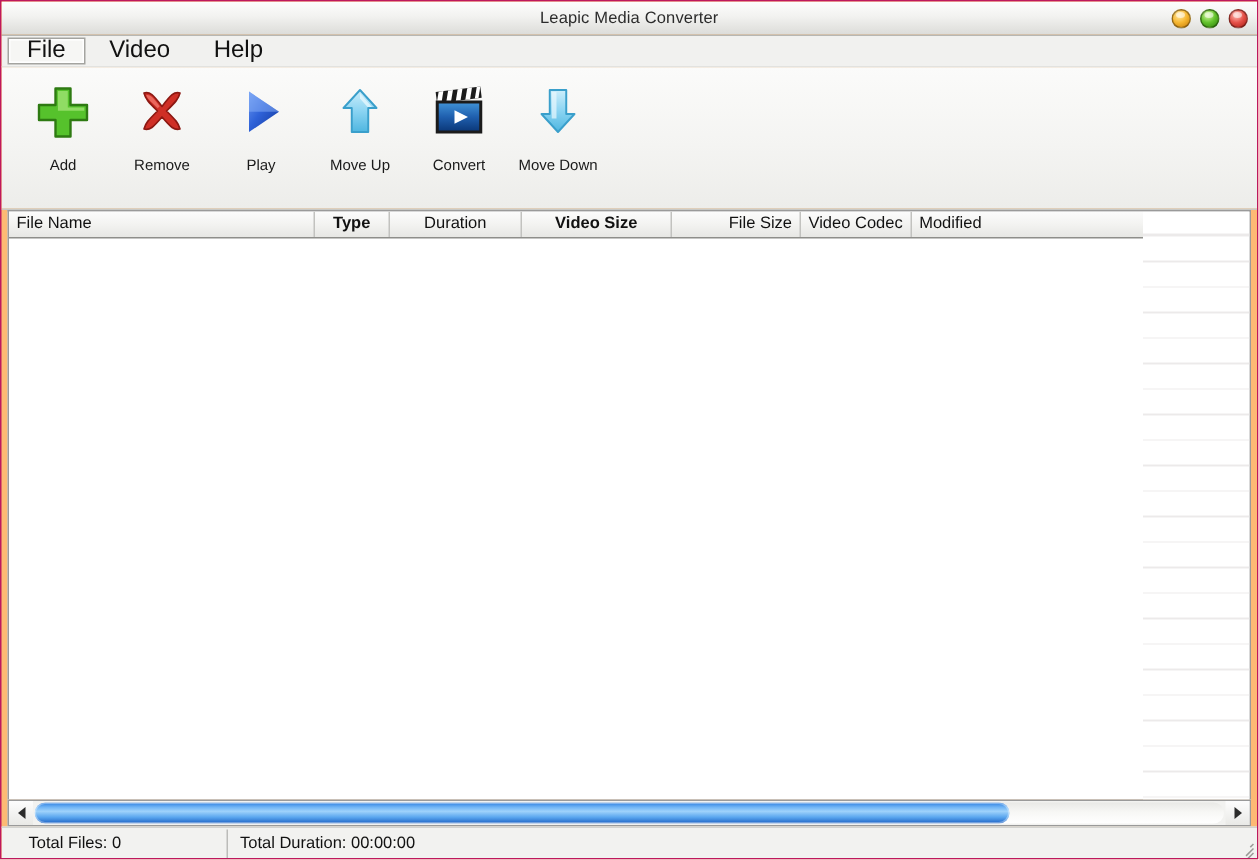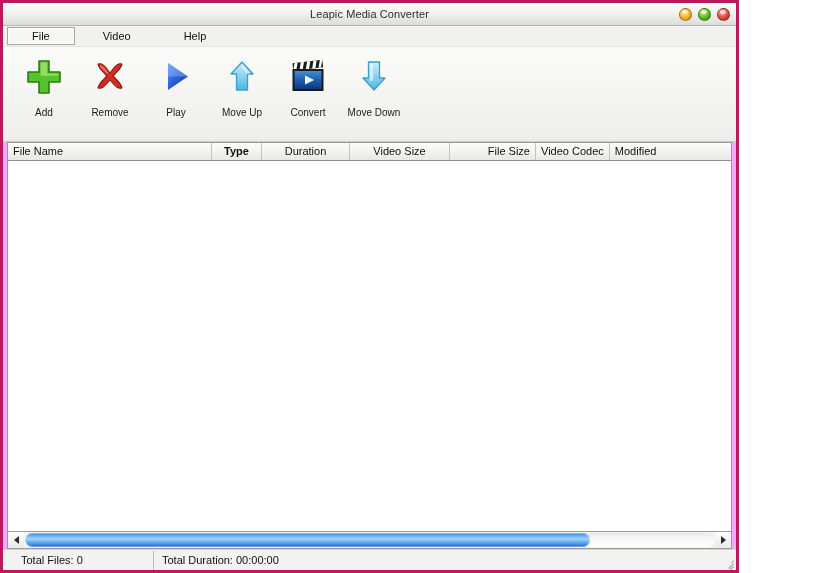--- a/index.html
+++ b/index.html
@@ -8,25 +8,25 @@
     background: #ffffff;
   }
   body {
     font-family: "Liberation Sans", sans-serif;
     font-size: 11px;
     color: #000000;
     -webkit-font-smoothing: none;
   }
   .app-window {
     position: relative;
-    width: 739px;
+    width: 839px;
     height: 573px;
     box-sizing: border-box;
-    border: 3px solid #be185d;
-    background: #f0abfc;
+    border: 1px solid #be185d;
+    background: #fdba74;
     overflow: hidden;
     display: flex;
     flex-direction: column;
   }
 
   
   .titlebar {
     position: relative;
     height: 22px;
     flex: 0 0 22px;
@@ -78,23 +78,23 @@
     height: 21px;
     flex: 0 0 21px;
     background: #f1f1ef;
     display: flex;
     align-items: center;
     padding-left: 4px;
     border-bottom: 1px solid #e2e2df;
     box-sizing: border-box;
   }
   .menu-item {
-    font-size: 11px;
+    font-size: 16px;
     color: #111;
-    padding: 1px 24px;
+    padding: 1px 12px;
     margin-right: 3px;
     line-height: 14px;
     border: 1px solid transparent;
     box-sizing: border-box;
     user-select: none;
   }
   .menu-item.focused {
     border: 1px solid #a4a4a0;
     background: #f6f6f4;
     box-shadow: inset 0 0 0 1px #ffffff;
@@ -399,21 +399,21 @@
       </div>
       <div class="tb-label">Move Down</div>
     </div>
   </div>
 
   <div class="table-area">
     <div class="table-header">
       <div class="th" style="width:204px;flex:0 0 204px;">File Name</div>
       <div class="th center" style="width:50px;flex:0 0 50px;font-weight:bold;">Type</div>
       <div class="th center" style="width:88px;flex:0 0 88px;">Duration</div>
-      <div class="th center" style="width:100px;flex:0 0 100px;">Video Size</div>
+      <div class="th center" style="width:100px;flex:0 0 100px;font-weight:bold;">Video Size</div>
       <div class="th right" style="width:86px;flex:0 0 86px;">File Size</div>
       <div class="th" style="flex:1 1 auto;">Video Codec</div>
       <div class="th" style="width:154px;flex:0 0 154px;">Modified</div>
     </div>
     <div class="table-body">
       <div class="col-lines">
         <div class="col-line" style="width:204px;flex:0 0 204px;"></div>
         <div class="col-line" style="width:50px;flex:0 0 50px;"></div>
         <div class="col-line" style="width:88px;flex:0 0 88px;"></div>
         <div class="col-line" style="width:100px;flex:0 0 100px;"></div>

